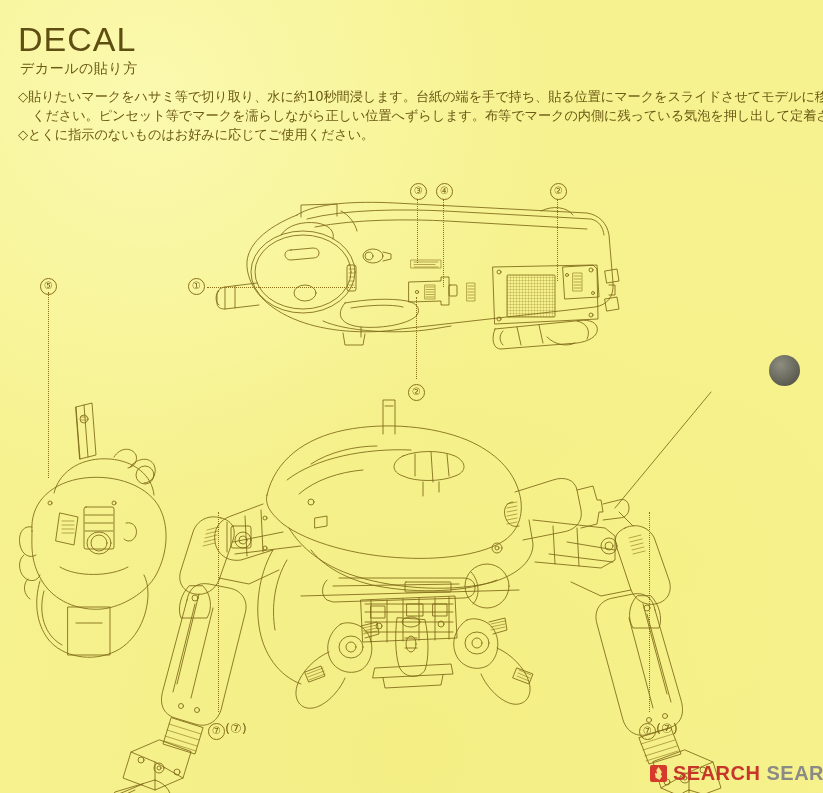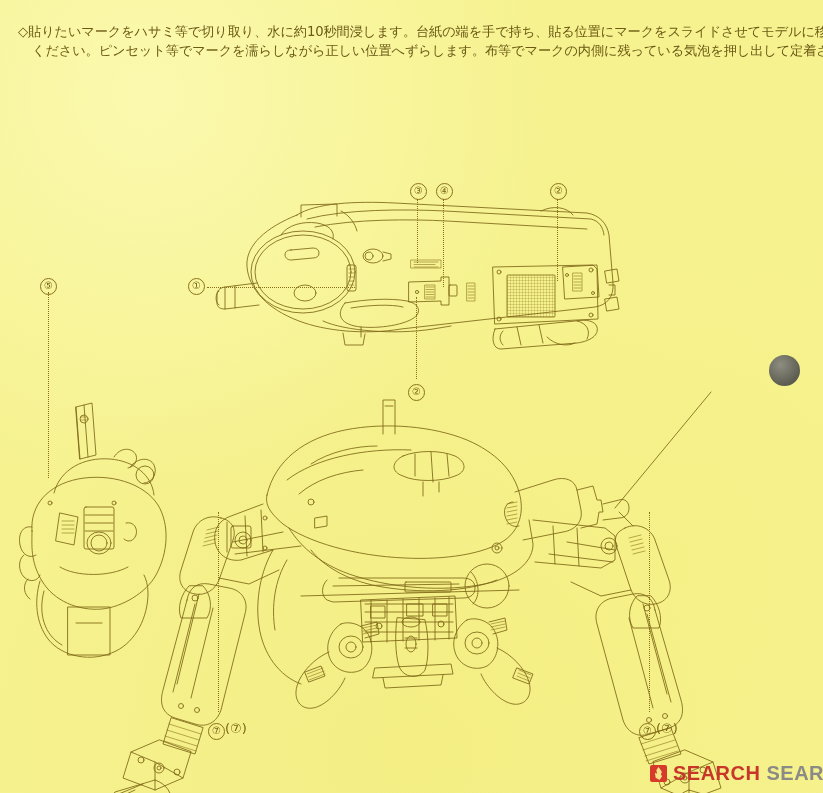--- a/index.html
+++ b/index.html
@@ -140,22 +140,25 @@
   .ln-t { fill: none; stroke: #8a7318; stroke-width: 0.6; stroke-linejoin: round; stroke-linecap: round; }
   .hatch { fill: url(#grid); stroke: #7d6716; stroke-width: 0.8; }
 </style>
 </head>
 <body>
 
 <div id="page">
   <div id="paper-grain"></div>
 
   <div id="header">
+    <h1 id="decal-title">DECAL</h1>
+    <div id="decal-subtitle">デカールの貼り方</div>
     <div class="instr-line">◇貼りたいマークをハサミ等で切り取り、水に約10秒間浸します。台紙の端を手で持ち、貼る位置にマークをスライドさせてモデルに移して</div>
     <div class="instr-line instr-indent">ください。ピンセット等でマークを濡らしながら正しい位置へずらします。布等でマークの内側に残っている気泡を押し出して定着させます。</div>
+    <div class="instr-line">◇とくに指示のないものはお好みに応じてご使用ください。</div>
   </div>
 
   <svg class="art" style="left:195px; top:205px;" width="440" height="160" viewBox="0 0 440 160">
     <defs>
       <pattern id="grid" width="3" height="3" patternUnits="userSpaceOnUse">
         <path d="M0 0 H3 M0 0 V3" stroke="#7d6716" stroke-width="0.45" fill="none"></path>
       </pattern>
     </defs>
 
     <path class="ln" d="M102 10 C120 -2 160 -4 200 -2 L392 8 C404 10 412 18 414 30 L418 78

